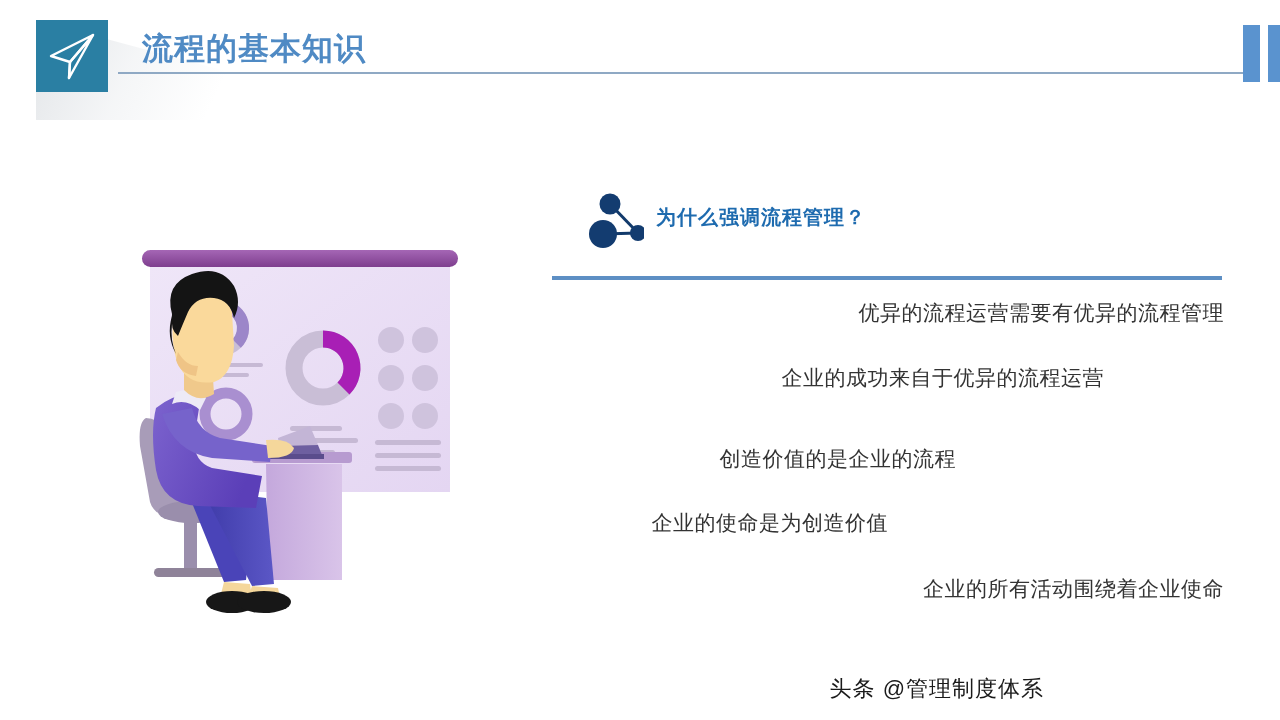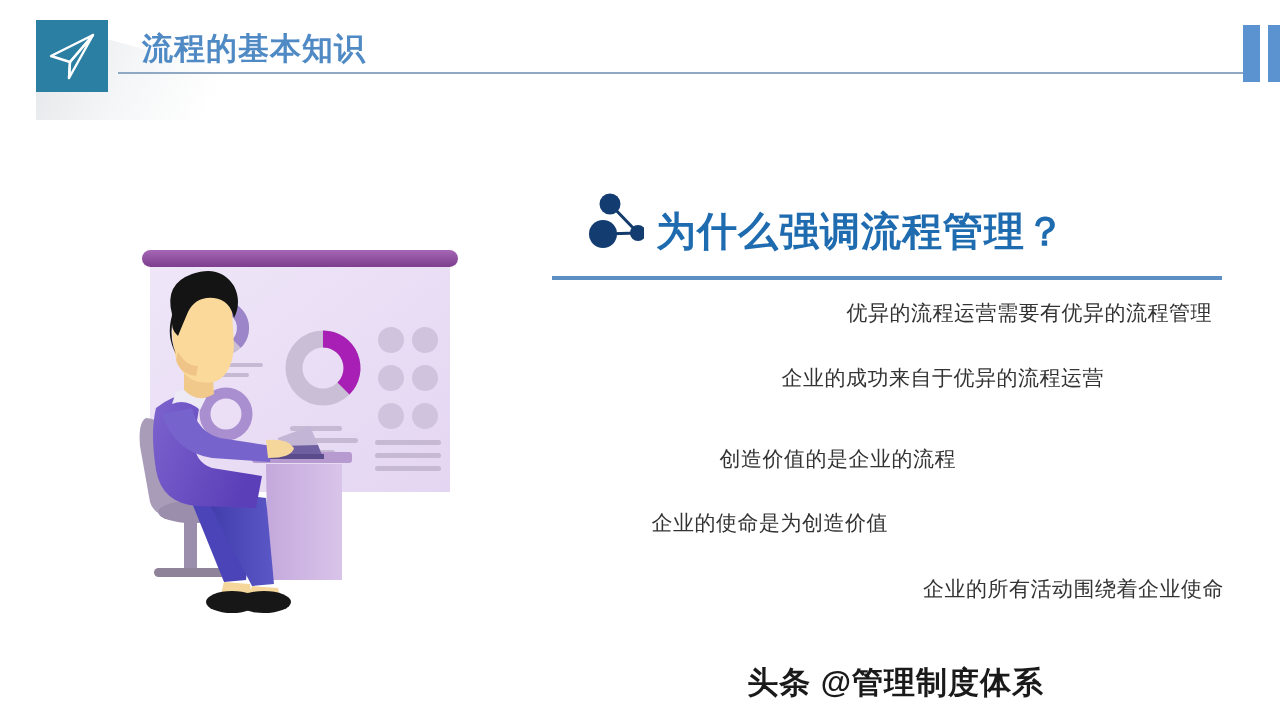--- a/index.html
+++ b/index.html
@@ -107,21 +107,21 @@
     position: absolute;
     left: 20px;
     top: 4px;
   }
   .node-icon svg { display: block; }
 
   .heading-text {
     position: absolute;
     left: 104px;
     top: 18px;
-    font-size: 40px;
+    font-size: 20px;
     font-weight: bold;
     color: #1E6BAF;
     letter-spacing: 1px;
     white-space: nowrap;
   }
 
   .divider {
     position: absolute;
     left: 0;
     top: 90px;
@@ -138,33 +138,33 @@
   }
 
   .line {
     font-size: 21px;
     color: #333333;
     text-align: right;
     letter-spacing: 0.5px;
     white-space: nowrap;
     line-height: 1;
   }
-  .line.l0 { margin-right: 12px;   margin-bottom: 44px; }
+  .line.l0 { margin-right: 0px;   margin-bottom: 44px; }
   .line.l1 { margin-right: 120px; margin-bottom: 60px; }
   .line.l2 { margin-right: 268px; margin-bottom: 44px; text-align: right; }
   .line.l3 { margin-right: 336px; margin-bottom: 44px; font-family: Liberation Serif, serif; }
   .line.l4 { margin-bottom: 0px; }
 
   
   .watermark {
     position: absolute;
     right: 24px;
     bottom: 16px;
-    font-size: 31px;
-    font-weight: bold;
+    font-size: 22px;
+    font-weight: normal;
     color: #1a1a1a;
     letter-spacing: 1px;
     white-space: nowrap;
     text-shadow: 1px 1px 0 rgba(255,255,255,0.85);
   }
 </style>
 </head>
 <body>
 
 <div class="slide">

